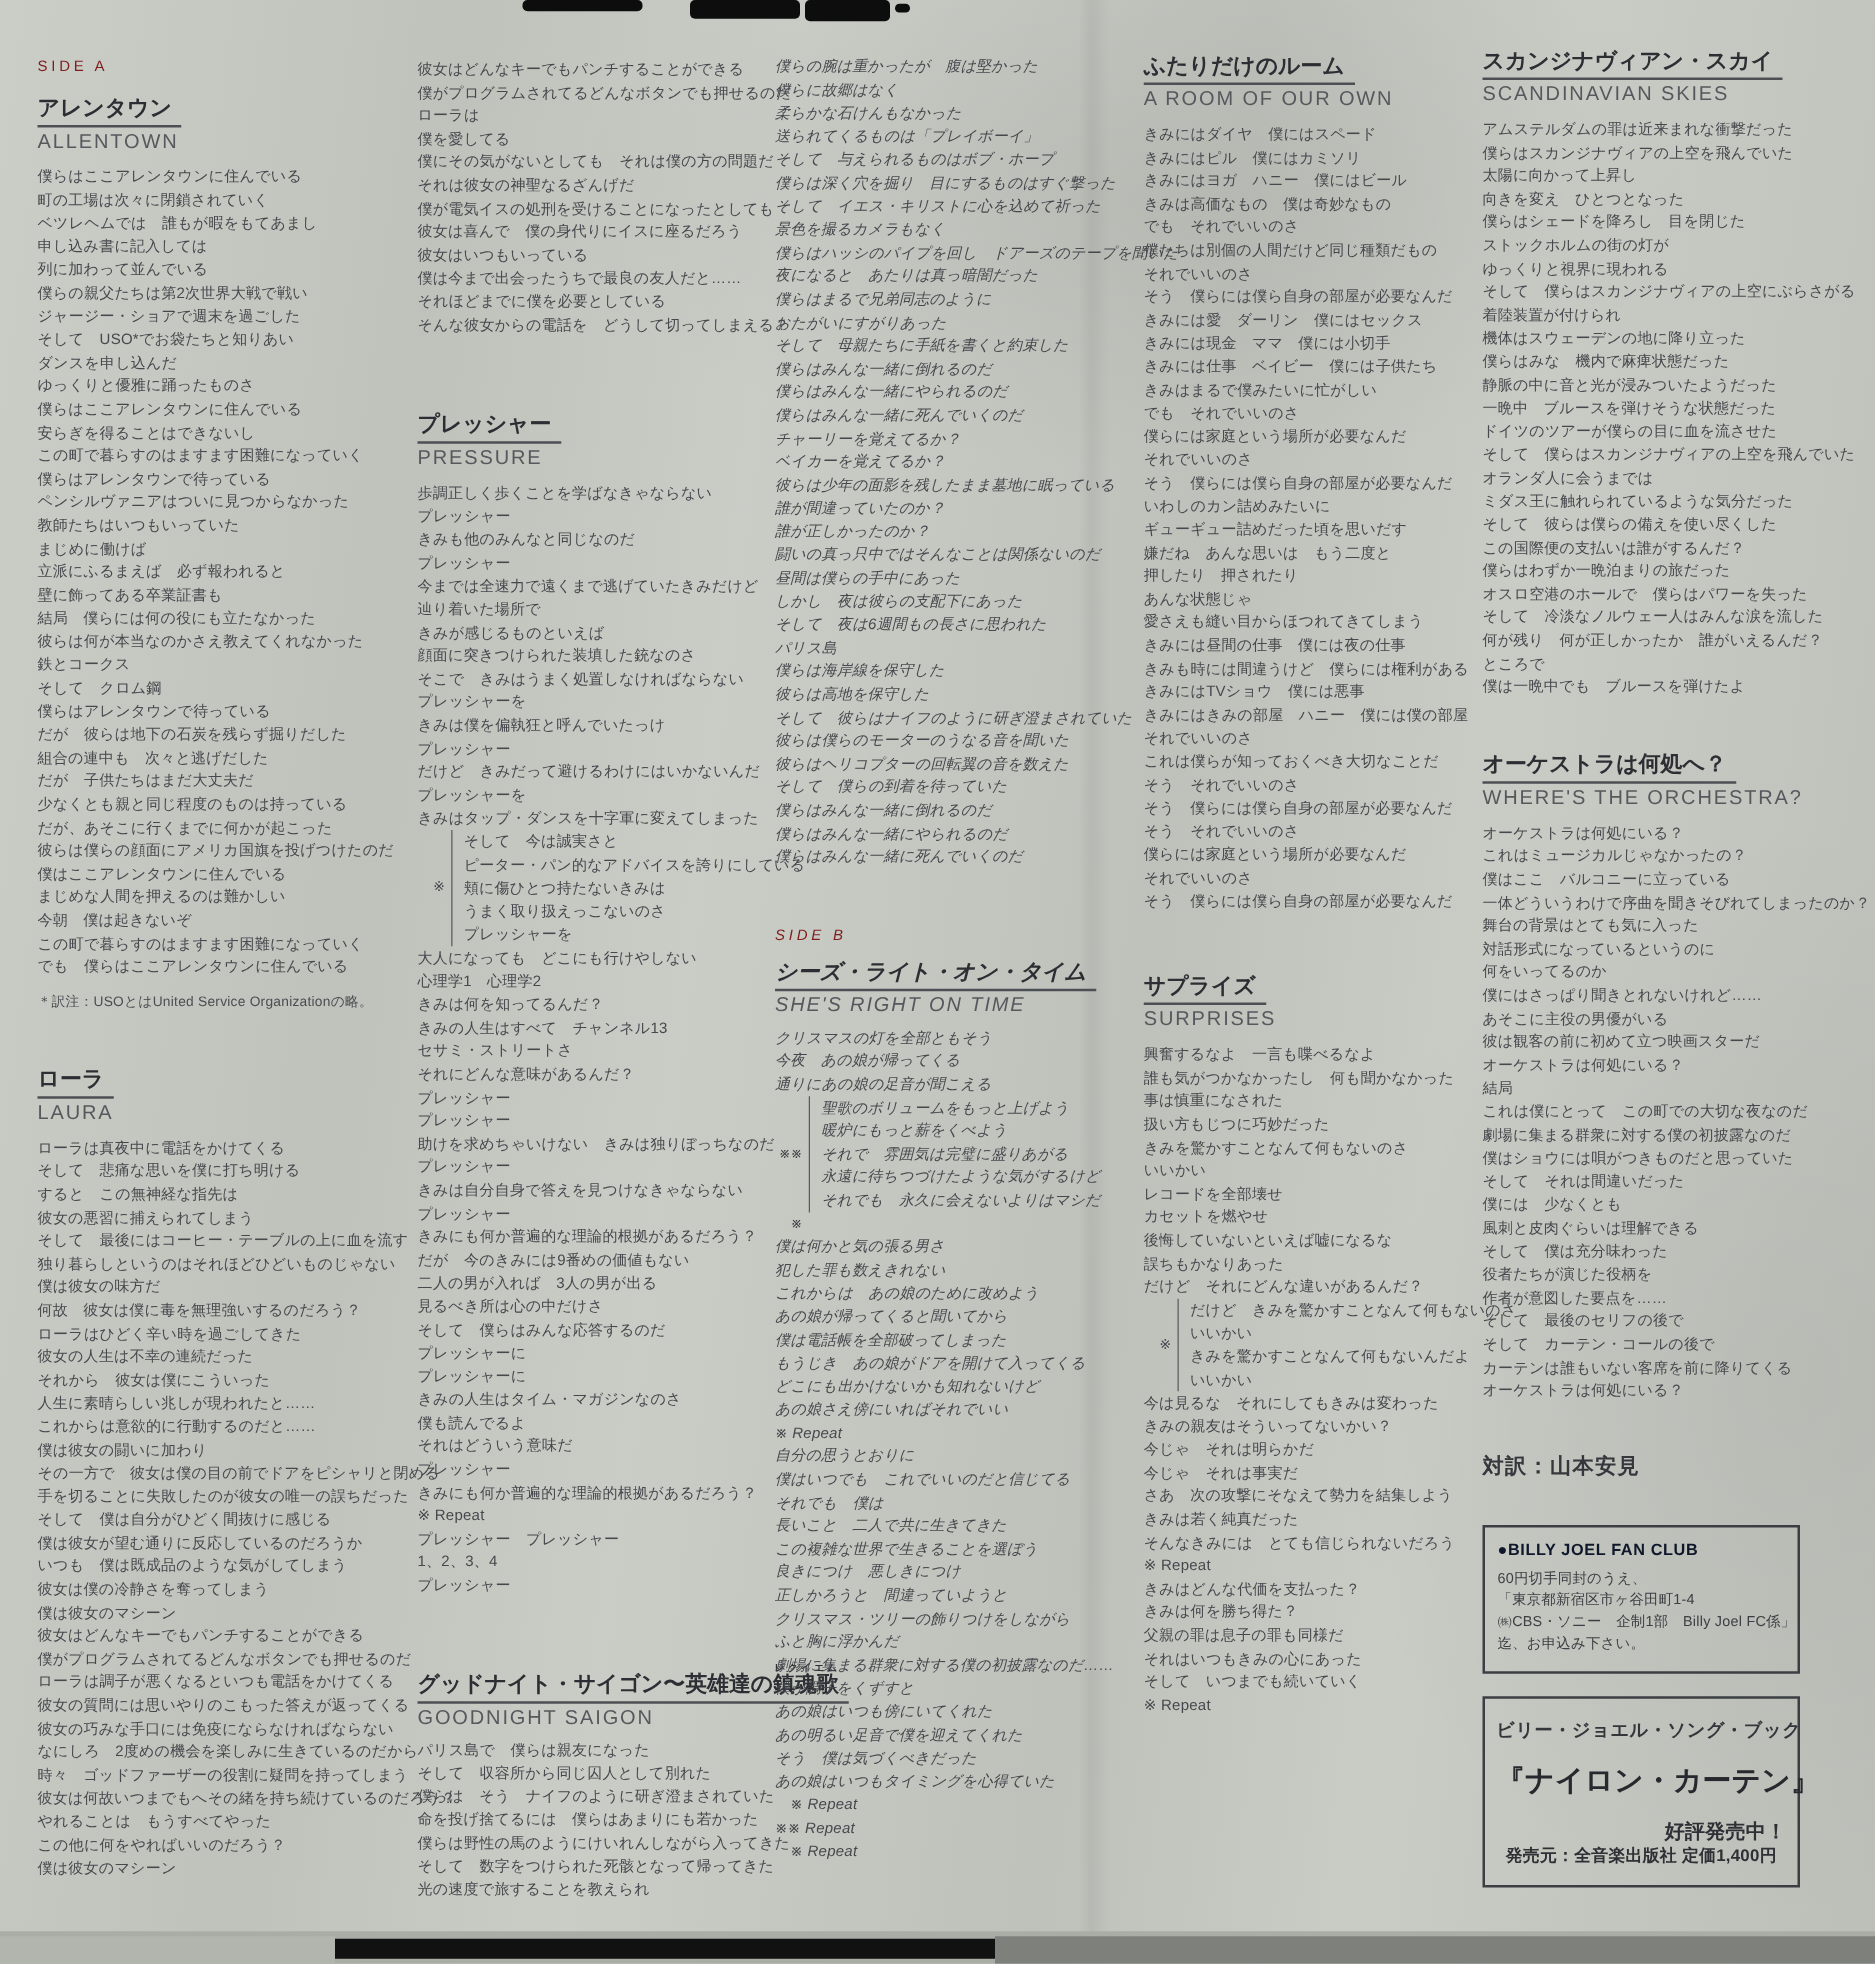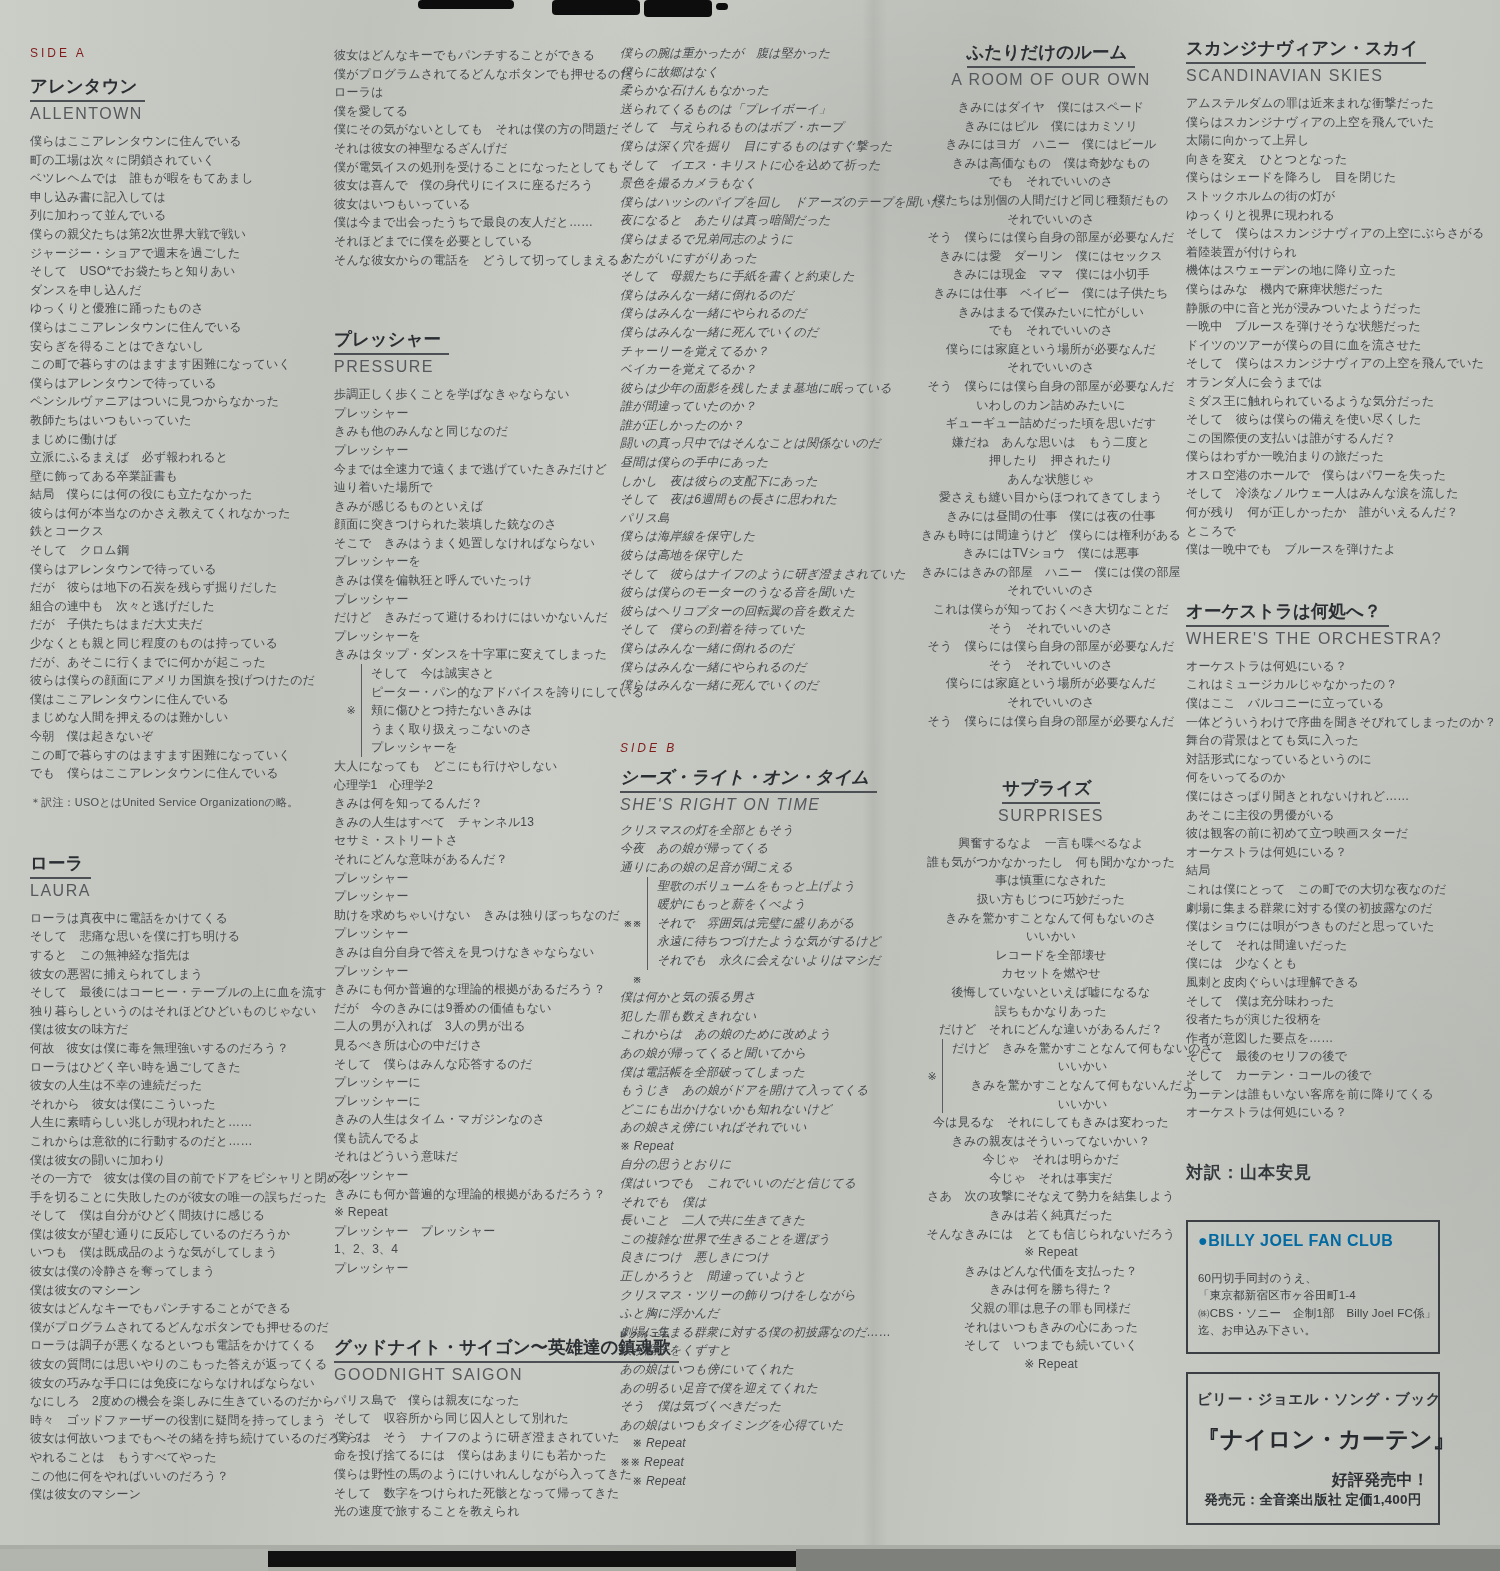--- a/index.html
+++ b/index.html
@@ -14,38 +14,38 @@
       linear-gradient(90deg, transparent 57.5%, rgba(0,0,0,.055) 58.2%, transparent 59.2%);
     color:#45494d;
   }
   .col{
     position:absolute;top:0;white-space:nowrap;
     font-size:12px;line-height:18.6px;letter-spacing:.2px;
   }
   #col1{left:30px;width:292px;}
   #col2{left:334px;width:292px;}
   #col3{left:620px;width:292px;font-style:italic;}
-  #col4{left:915px;width:272px;text-align:center;}
+  #col4{left:915px;width:272px;}
   #col5{left:1186px;width:262px;}
   .line{height:18.6px;}
   .side-label{font-size:12px;letter-spacing:3px;color:#7f1d1d;height:20px;}
   .title-wrap{line-height:normal;}
   .song-title{
     display:inline-block;font-size:17.5px;font-weight:bold;color:#2b2f33;
     letter-spacing:0px;border-bottom:2px solid #4c5054;padding:0 8px 2px 0;
   }
   .song-title ruby rt{font-size:8px;letter-spacing:0;}
   .song-en{font-size:16px;color:#55595d;letter-spacing:1.5px;margin-top:3px;height:15px;}
   .note{font-size:11px;color:#4a4e52;height:16px;}
   .bracket{display:flex;}
   .bracket-marker{min-width:22px;display:flex;align-items:center;justify-content:flex-end;padding-right:5px;font-size:11px;color:#3f4347;}
   .bracket-lines{border-left:1.5px solid #585c60;padding-left:9px;}
   .credit{width:252px;text-align:left;font-size:17px;font-weight:600;color:#34383c;letter-spacing:1px;height:22px;}
   .box{border:2px solid #3b3f43;width:232px;padding:10px 8px 12px 10px;line-height:normal;}
-  .fanclub-title{font-size:16px;font-weight:bold;color:#0369a1;letter-spacing:.5px;margin-bottom:20px;}
+  .fanclub-title{font-size:13px;font-weight:bold;color:#0f172a;letter-spacing:.5px;margin-bottom:8px;}
   .fanclub-line{font-size:11.5px;line-height:17.5px;color:#3c4044;}
   .adbox{border:2px solid #3b3f43;width:232px;padding:16px 9px 14px 9px;text-align:center;line-height:normal;}
   .ad-line1{font-size:14.5px;font-weight:600;color:#33373b;letter-spacing:.5px;}
   .ad-line2{font-size:23px;font-weight:bold;color:#26292d;margin:15px 0;}
   .ad-line3{font-size:16px;font-weight:bold;color:#2d3135;text-align:right;}
   .ad-line4{font-size:13.5px;font-weight:bold;color:#2d3135;}
   
   .blob{position:absolute;background:#0c0d0c;border-radius:4px;}
   #bottom-strip{position:absolute;left:0;top:1545px;width:1500px;height:26px;background:#aaada6;}
   #bottom-black{position:absolute;left:268px;top:1551px;width:528px;height:16px;background:#101110;}

